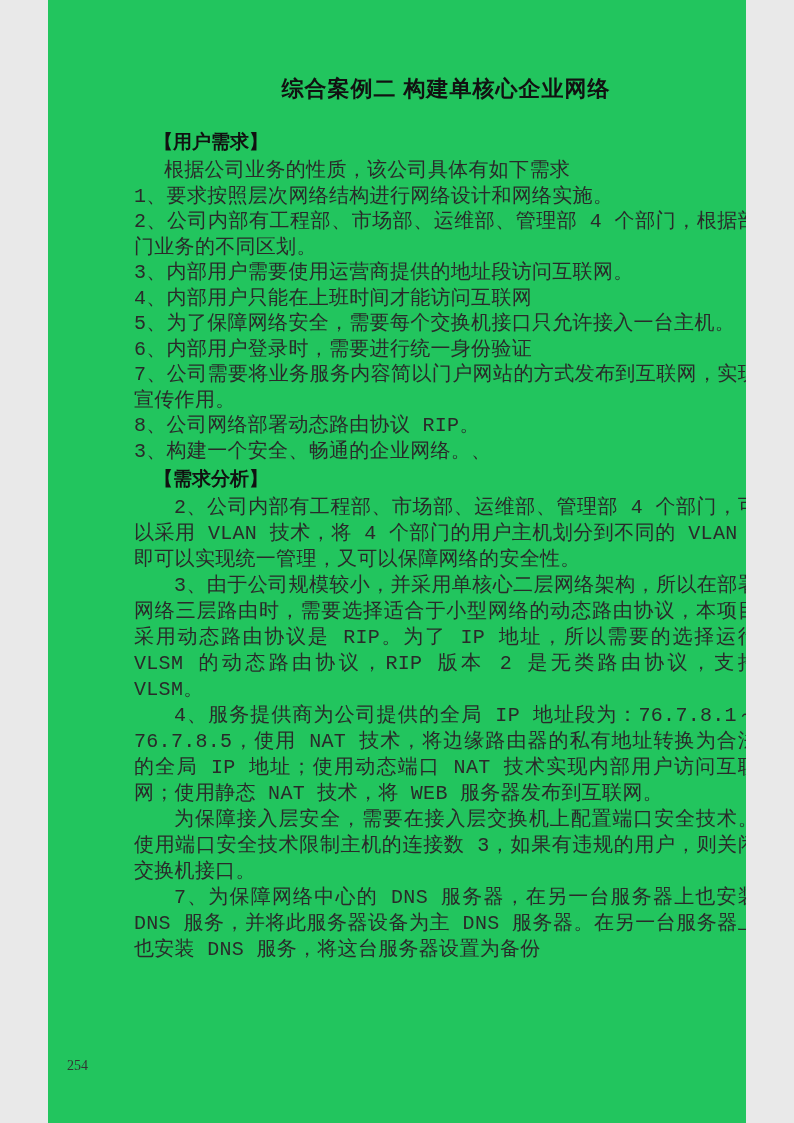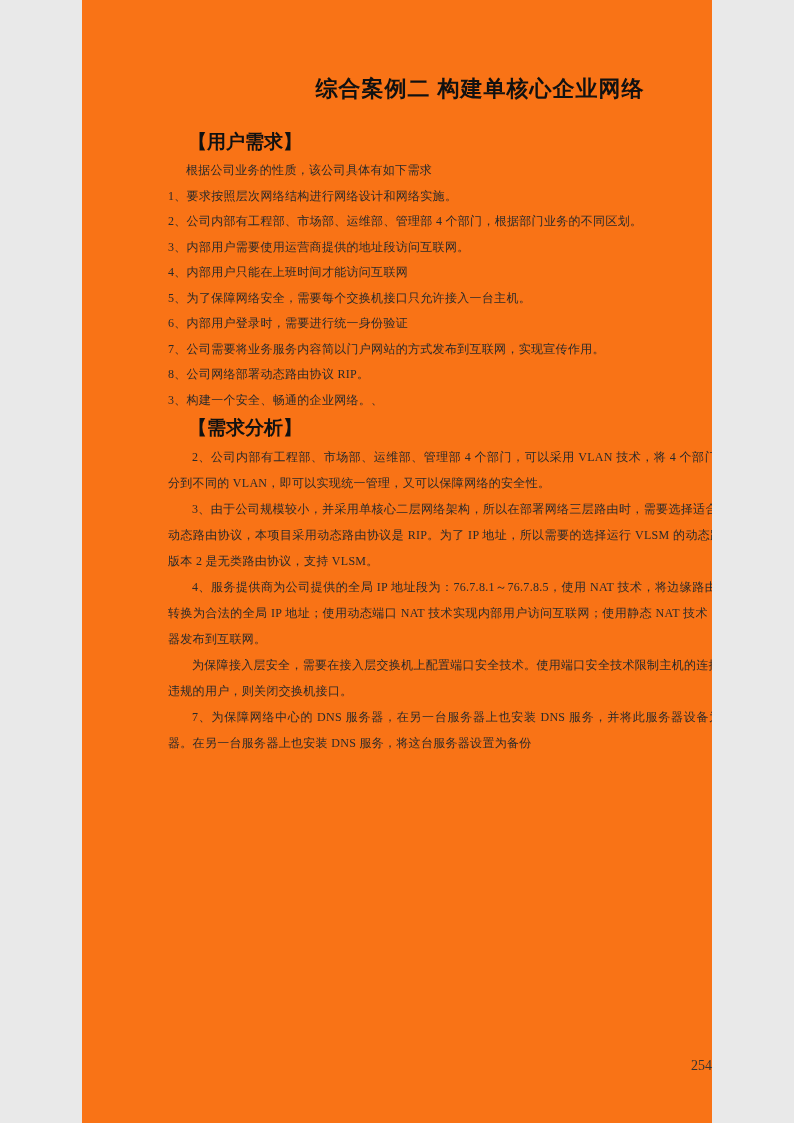--- a/index.html
+++ b/index.html
@@ -1,22 +1,22 @@
 <!DOCTYPE html>
 <html lang="zh"><head>
 <meta charset="utf-8">
 <style>
   * { margin: 0; padding: 0; box-sizing: border-box; }
   html, body { background: #e9e9e9; }
   .page {
     position: relative;
-    width: 630px;
+    width: 698px;
     height: 1123px;
     margin: 0 auto;
-    background: #f97316;
+    background: #22c55e;
     overflow: hidden;
     color: #222;
   }
   .content {
     position: absolute;
     left: 86px;
     top: 74px;
     width: 624px;
   }
   .doc-title {
@@ -33,22 +33,22 @@
     font-family: "Liberation Sans", "DejaVu Sans", sans-serif;
     font-weight: bold;
     font-size: 19px;
     line-height: 27px;
     color: #111;
     margin-top: 1px;
     margin-bottom: 3px;
     margin-left: 20px;
   }
   .body-text {
-    font-family: Liberation Serif, serif;
-    font-size: 12px;
+    font-family: Liberation Mono, monospace;
+    font-size: 20px;
     color: #2a2a2a;
     letter-spacing: 0.3px;
   }
   .intro-line {
     line-height: 25.5px;
     text-indent: 1.5em;
   }
   .req-item {
     line-height: 25.5px;
     text-align: justify;
@@ -56,24 +56,25 @@
   .ana-para {
     line-height: 26px;
     text-align: justify;
     text-indent: 2em;
   }
   .page-number {
     position: absolute;
     top: 1058px;
     left: 0;
     width: 100%;
-    text-align: right;
+    text-align: left;
     font-family: "Liberation Serif", "DejaVu Serif", serif;
     font-size: 14px;
     color: #333;
+    padding-left: 19px;
   }
 </style>
 </head>
 <body>
 
 <div class="page">
   <div class="content">
 
     <div class="doc-title">综合案例二 构建单核心企业网络</div>
 

